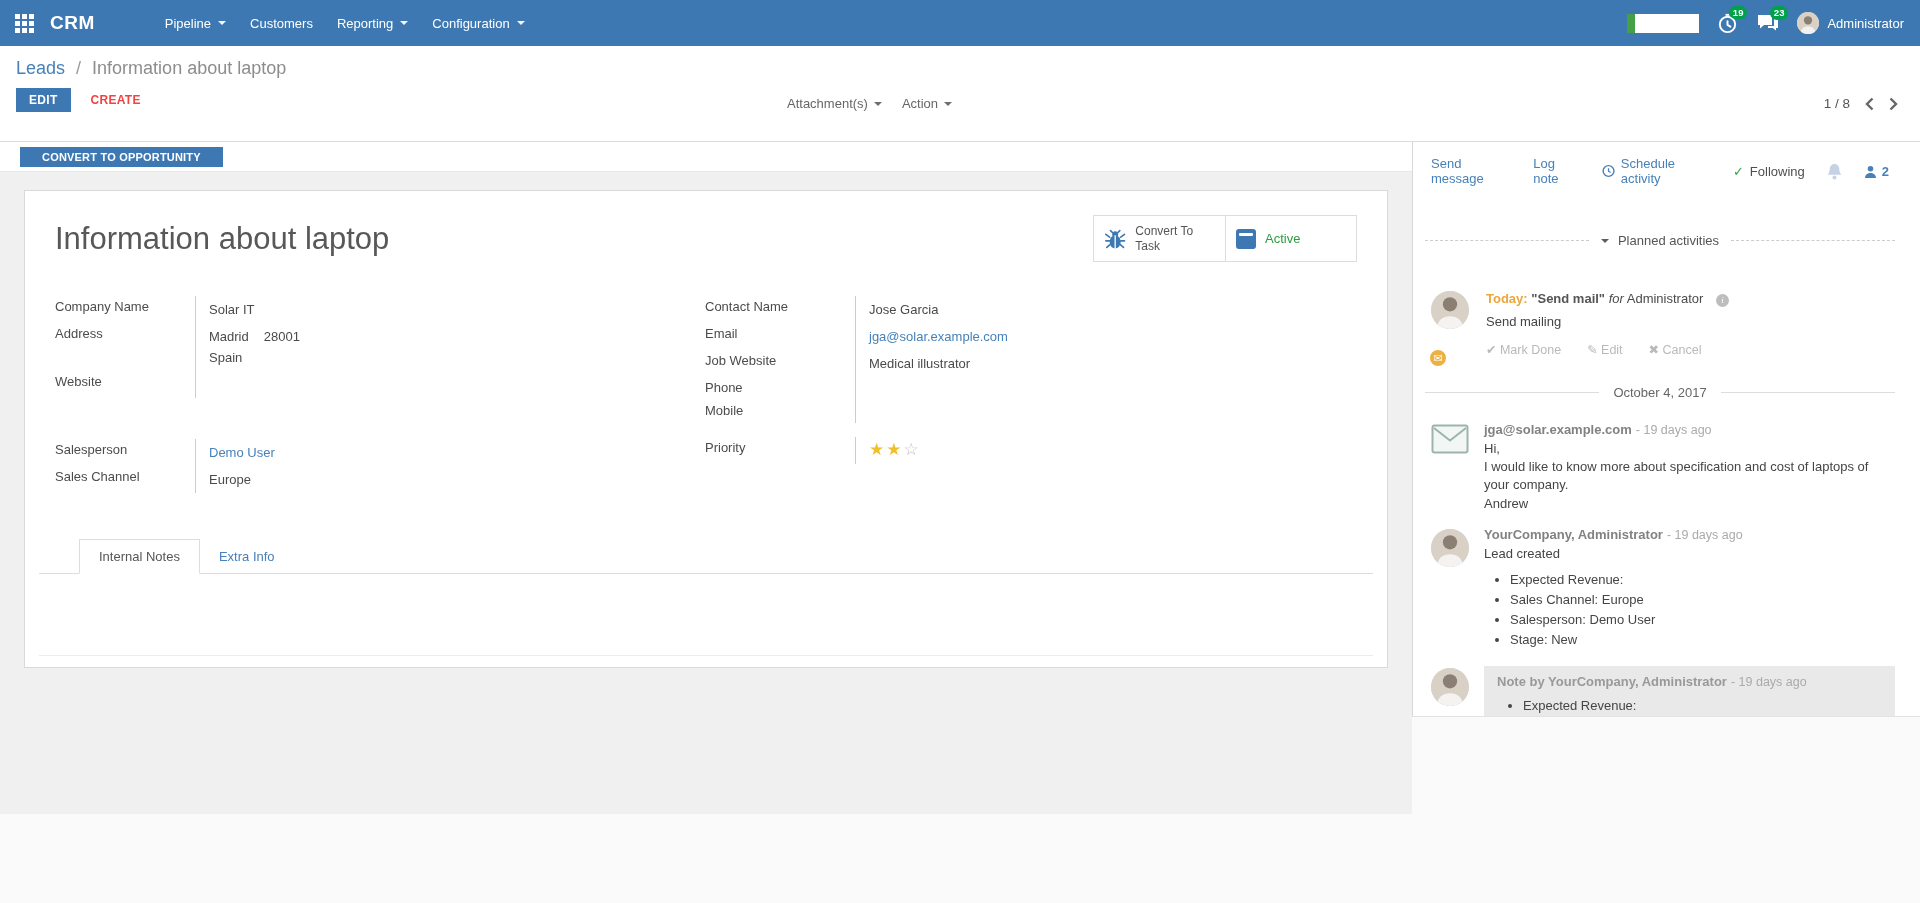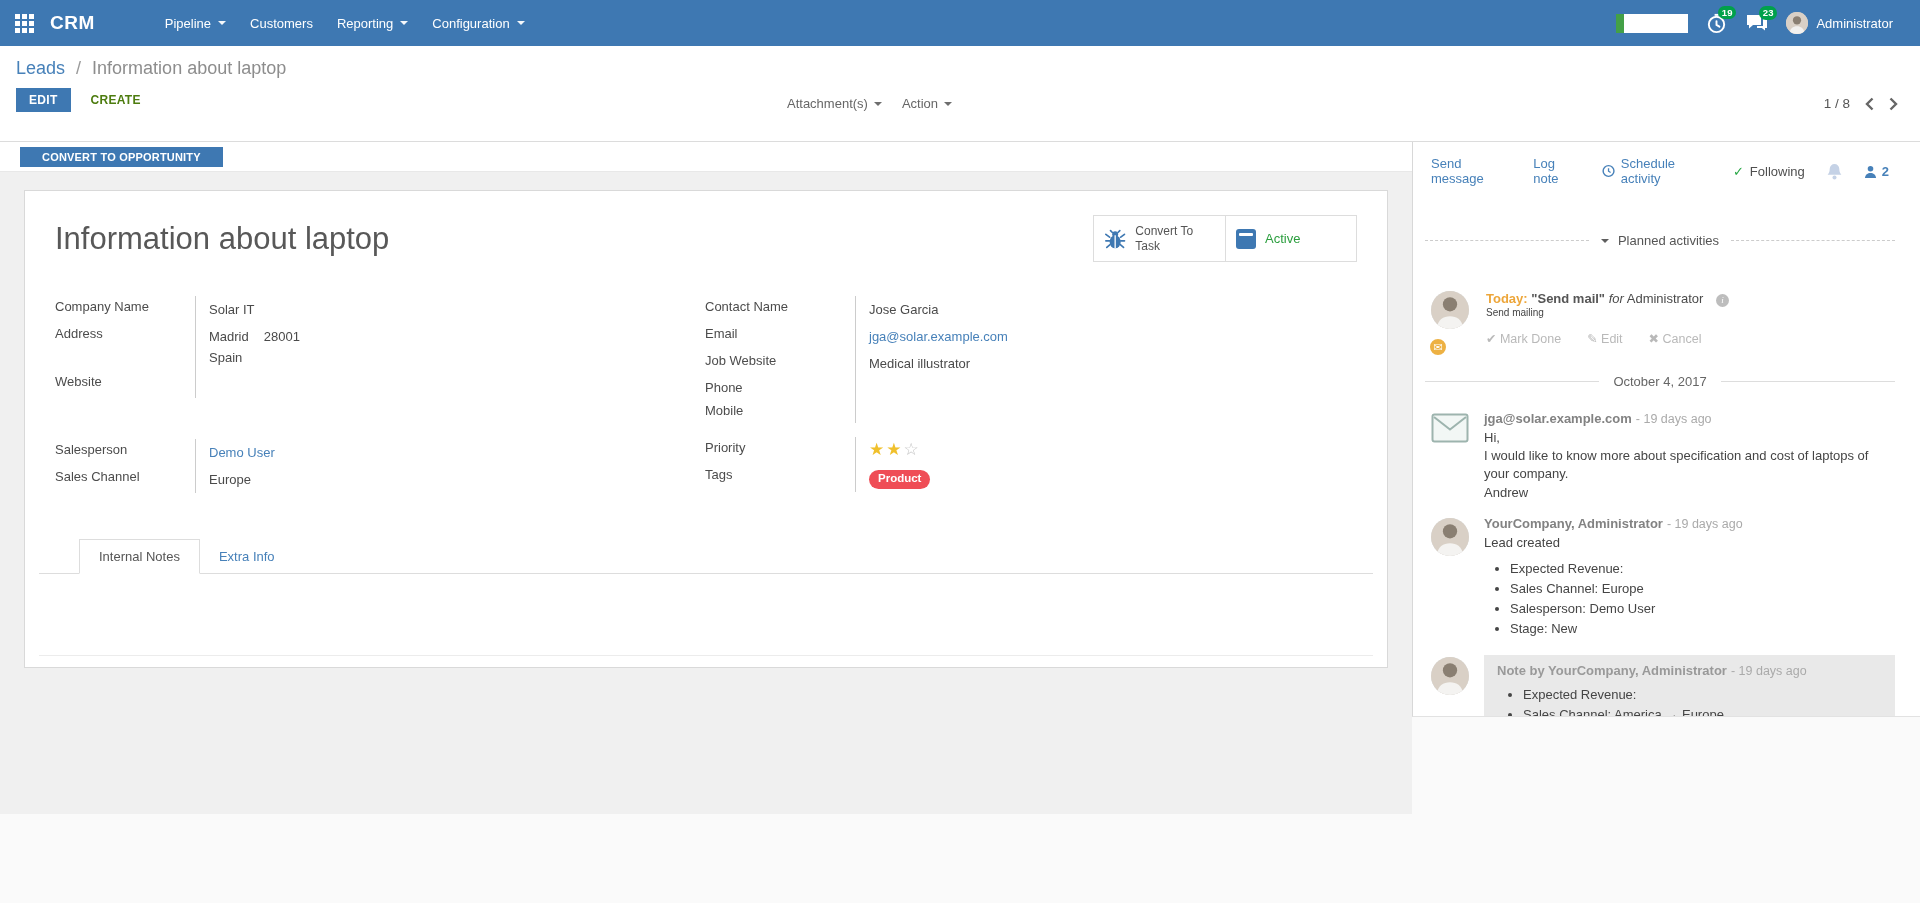--- a/index.html
+++ b/index.html
@@ -7,38 +7,38 @@
     font-family:"Liberation Sans","DejaVu Sans",sans-serif; }
 
   
   .navbar { height:46px; background:#3e78b2; display:flex; align-items:center; color:#fff; }
   .apps-icon { display:grid; grid-template-columns:repeat(3,5px); grid-gap:2px; margin:0 16px 0 15px; cursor:pointer; }
   .apps-icon span { width:5px; height:5px; background:#fff; }
   .brand { font-size:19px; font-weight:bold; letter-spacing:.5px; margin-right:58px; }
   .nav-menu { display:flex; align-items:center; }
   .nav-item { padding:7px 12px; font-size:13px; display:flex; align-items:center; gap:7px; cursor:pointer; }
   .caret { width:0; height:0; border-left:4px solid transparent; border-right:4px solid transparent; border-top:4px solid currentColor; opacity:.95; }
-  .nav-right { margin-left:auto; display:flex; align-items:center; gap:17px; padding-right:27px; }
+  .nav-right { margin-left:auto; display:flex; align-items:center; gap:17px; padding-right:16px; }
   .progress-widget { width:72px; height:19px; background:#fff; display:flex; overflow:hidden; }
   .progress-fill { width:8px; background:#43a047; }
   .systray-icon { position:relative; display:flex; cursor:pointer; }
   .sys-badge { position:absolute; top:-6px; right:-8px; background:#00a14b; color:#fff; font-size:9.5px; font-weight:bold; padding:1px 4px; border-radius:8px; line-height:1.25; }
   .user-block { display:flex; align-items:center; gap:8px; cursor:pointer; }
   .topbar-avatar { width:22px; height:22px; border-radius:50%; background:#ddd5cb; overflow:hidden; }
   .user-name { font-size:13px; }
 
   
   .control-panel { background:#fff; height:96px; padding:12px 0 0 16px; position:relative; border-bottom:1px solid #dcdcdc; }
   .breadcrumb { font-size:18px; }
   .bc-link { color:#4781b9; cursor:pointer; }
   .bc-sep { color:#9a9a9a; margin:0 6px; }
   .bc-current { color:#8d8d8d; }
   .cp-buttons { margin-top:9px; display:flex; align-items:center; }
   .btn-edit { background:#3e78b2; color:#fff; font-size:12px; font-weight:bold; padding:5px 13px; border:none; letter-spacing:.3px; cursor:pointer; }
-  .btn-create { color:#4d7c0f; font-size:12px; font-weight:bold; margin-left:20px; letter-spacing:.3px; cursor:pointer; }
+  .btn-create { color:#ef4444; font-size:12px; font-weight:bold; margin-left:20px; letter-spacing:.3px; cursor:pointer; }
   .cp-dropdowns { position:absolute; left:787px; top:50px; display:flex; gap:20px; font-size:13px; color:#666; }
   .dropdown-toggle { display:flex; align-items:center; gap:6px; cursor:pointer; }
   .dd-caret { border-top-color:#666; }
   .pager { position:absolute; right:22px; top:50px; display:flex; align-items:center; gap:15px; font-size:13.5px; color:#555; }
   .pager-btn { cursor:pointer; display:flex; }
 
   
   .main { display:flex; align-items:flex-start; height:780px; background:#fafafa; }
   .form-area { width:1412px; flex:none; }
   .statusbar { background:#fff; height:30px; padding-left:20px; display:flex; align-items:center; border-bottom:1px solid #e8e8e8; }
@@ -92,21 +92,21 @@
 
   .activity { display:flex; margin-top:26px; padding-left:6px; gap:15px; }
   .avatar-wrap { position:relative; width:40px; flex:none; }
   .avatar { width:38px; height:38px; border-radius:50%; background:#dde3e7; overflow:hidden; }
   .activity-badge { position:absolute; left:-3px; bottom:-11px; width:20px; height:20px; border-radius:50%; background:#edb143; color:#fff; font-size:11px; display:flex; align-items:center; justify-content:center; border:2px solid #fff; }
   .act-line1 { font-size:13px; color:#4a4a4a; }
   .due { color:#eda63a; font-weight:bold; }
   .summary { font-weight:bold; color:#555; }
   .for-word { font-style:italic; }
   .info-icon { display:inline-block; width:13px; height:13px; border-radius:50%; background:#bdbdbd; color:#fff; font-size:9px; text-align:center; line-height:13px; font-style:italic; font-family:"Liberation Serif",serif; margin-left:9px; cursor:pointer; }
-  .act-name { margin-top:0; font-size:10px; color:#444; }
+  .act-name { margin-top:7px; font-size:13px; color:#444; }
   .act-actions { margin-top:13px; font-size:12.5px; color:#b9b9b9; display:flex; gap:26px; }
   .act-btn { cursor:pointer; }
 
   .date-sep { display:flex; align-items:center; gap:14px; margin:28px 0 22px; font-size:13px; color:#666; }
   .sep-line { flex:1; border-top:1px solid #ddd; }
 
   .message { display:flex; gap:15px; padding-left:6px; margin-bottom:14px; }
   .msg-avatar { width:38px; flex:none; padding-top:2px; }
   .msg-content { flex:1; min-width:0; }
   .msg-author { font-size:13px; color:#828282; font-weight:bold; }
@@ -305,24 +305,20 @@
             </div>
             <div class="frow tight">
               <span class="flabel">Mobile</span>
               <span class="fvalue"></span>
             </div>
             <div class="gap-right"></div>
             <div class="frow">
               <span class="flabel">Priority</span>
               <span class="fvalue"><span class="stars"><span class="star-filled">★</span><span class="star-filled">★</span><span class="star-empty">☆</span></span></span>
             </div>
-            <div class="frow">
-              <span class="flabel">Tags</span>
-              <span class="fvalue"><span class="tag-pill">Product</span></span>
-            </div>
           </div>
         </div>
 
         <div class="tabs">
           <div class="tab active">Internal Notes</div>
           <div class="tab inactive">Extra Info</div>
         </div>
         <div class="tab-content"></div>
 
       </div>

